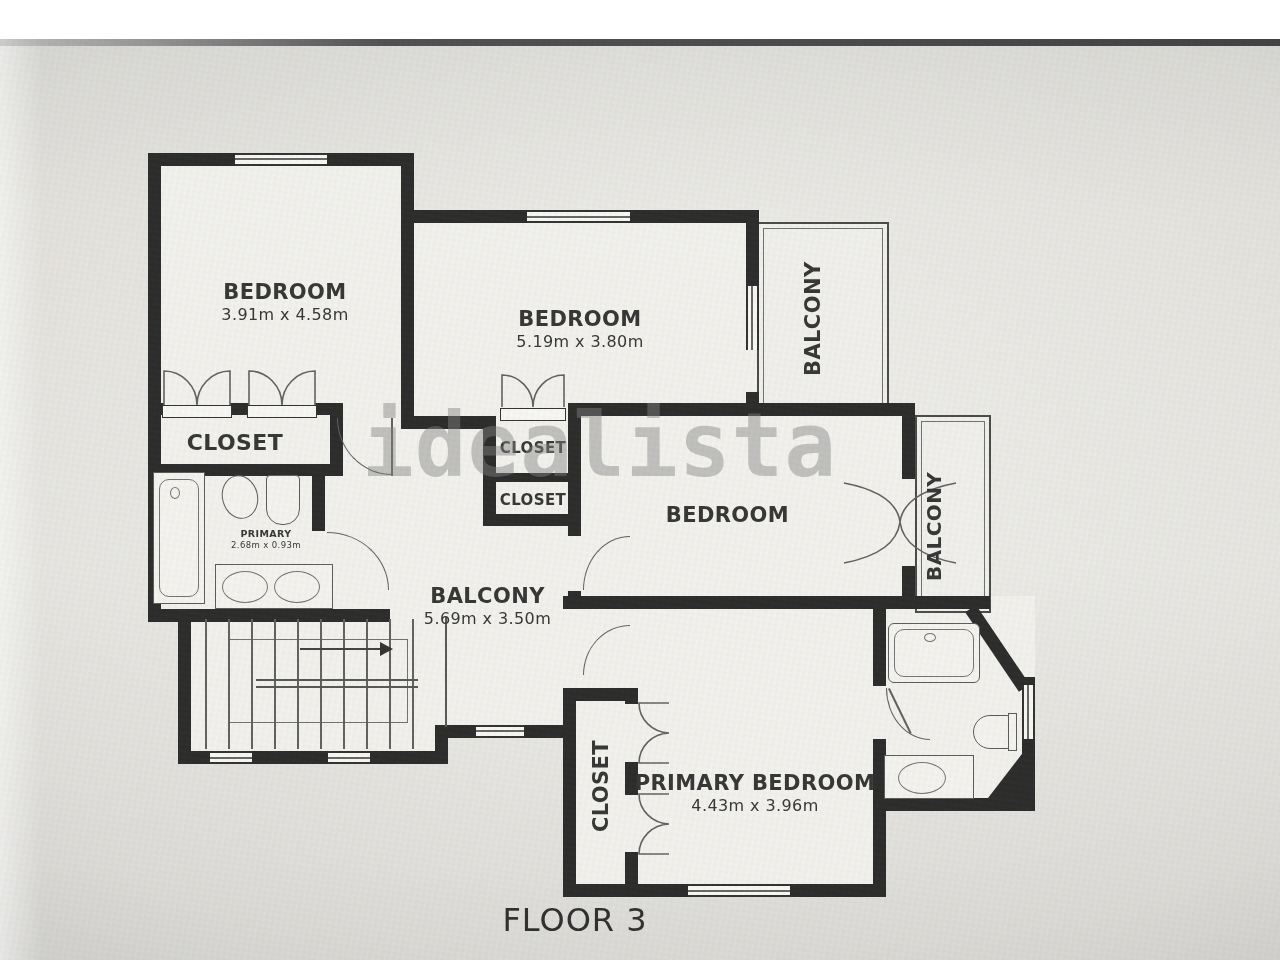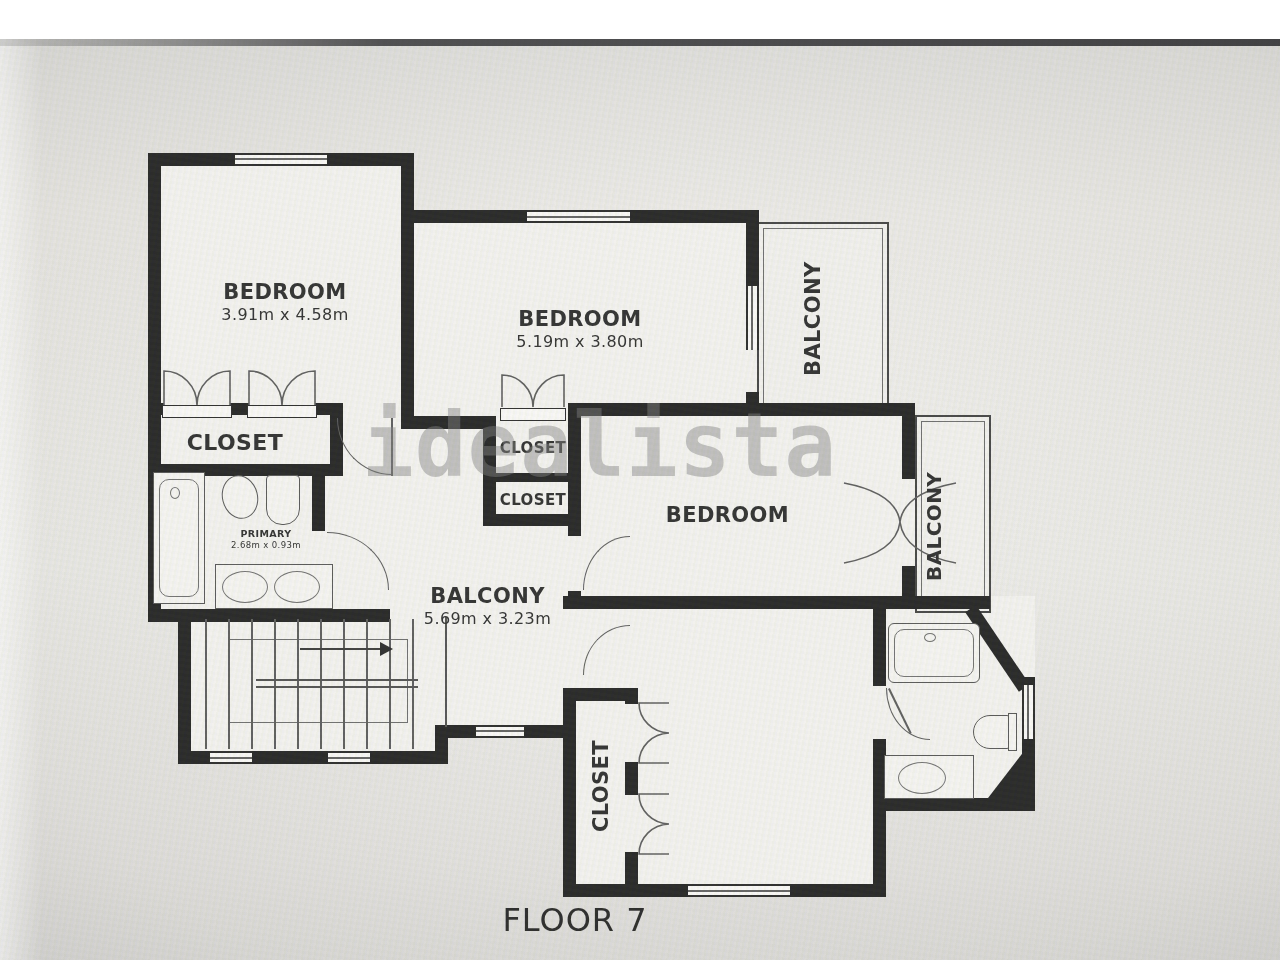--- a/index.html
+++ b/index.html
@@ -195,35 +195,39 @@
       <div class="nm">BEDROOM</div>
       <div class="dm">3.91m x 4.58m</div>
     </div>
     <div class="lbl room-big" style="left: 460px; top: 267px; width: 240px; color: rgb(38, 38, 38);">
       <div class="nm">BEDROOM</div>
       <div class="dm">5.19m x 3.80m</div>
     </div>
     <div class="lbl room-big" style="left: 600px; top: 463px; width: 255px; color: rgb(38, 38, 38);">
       <div class="nm">BEDROOM</div>
     </div>
+    <div class="lbl room-big" style="left: 620px; top: 731px; width: 270px; color: rgb(38, 38, 38);">
+      <div class="nm">PRIMARY BEDROOM</div>
+      <div class="dm">4.43m x 3.96m</div>
+    </div>
     <div class="lbl room-big" style="left: 380px; top: 544px; width: 215px; color: rgb(38, 38, 38);">
       <div class="nm">BALCONY</div>
-      <div class="dm">5.69m x 3.23m</div>
+      <div class="dm">5.69m x 3.50m</div>
     </div>
     <div class="lbl" style="left: 210px; top: 489px; width: 112px; font-size: 9.5px; color: rgb(38, 38, 38);">
       <div class="nm">PRIMARY</div>
       <div style="font-size:8.5px;">2.68m x 0.93m</div>
     </div>
     <div class="lbl nm" style="left: 165px; top: 390px; width: 140px; font-size: 22px; font-weight: 600; color: rgb(38, 38, 38);">CLOSET</div>
     <div class="lbl nm" style="left: 488px; top: 400px; width: 90px; font-size: 15px; font-weight: 600; color: rgb(38, 38, 38);">CLOSET</div>
     <div class="lbl nm" style="left: 488px; top: 452px; width: 90px; font-size: 15px; font-weight: 600; color: rgb(38, 38, 38);">CLOSET</div>
     <div class="lbl vert" style="left: 800px; top: 218px; height: 124px; font-size: 21px; color: rgb(38, 38, 38);">BALCONY</div>
     <div class="lbl vert" style="left: 922px; top: 425px; height: 124px; font-size: 20px; color: rgb(38, 38, 38);">BALCONY</div>
     <div class="lbl vert" style="left: 588px; top: 686px; height: 122px; font-size: 21px; color: rgb(38, 38, 38);">CLOSET</div>
 
-    <div id="floor3">FLOOR 7</div>
+    <div id="floor3">FLOOR 3</div>
   </div>
 
   <div id="wm">idealista</div>
   <div id="edgeL"></div>
   <div id="moire"></div>
   <div id="bezel"></div>
 </div>
 
 </body></html>

